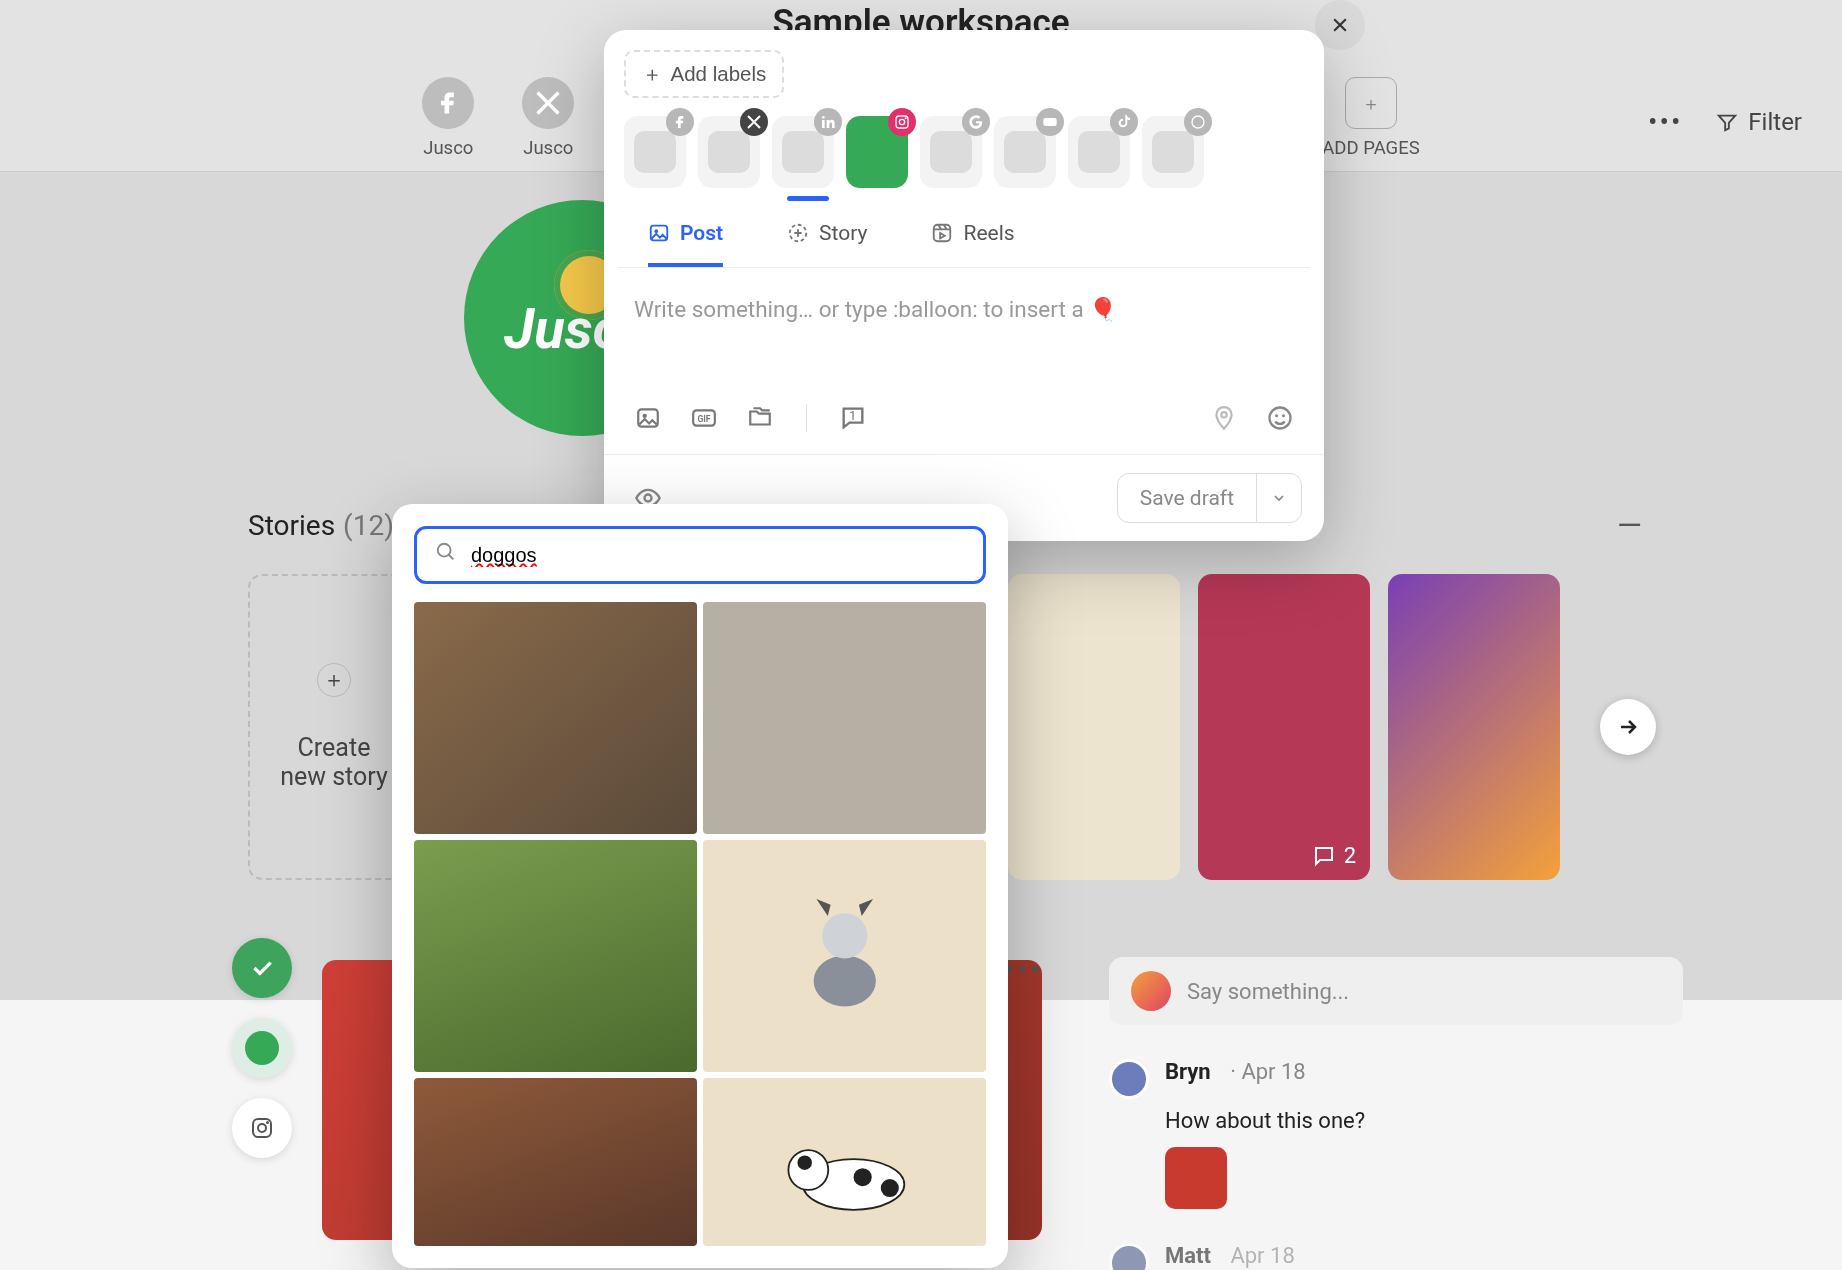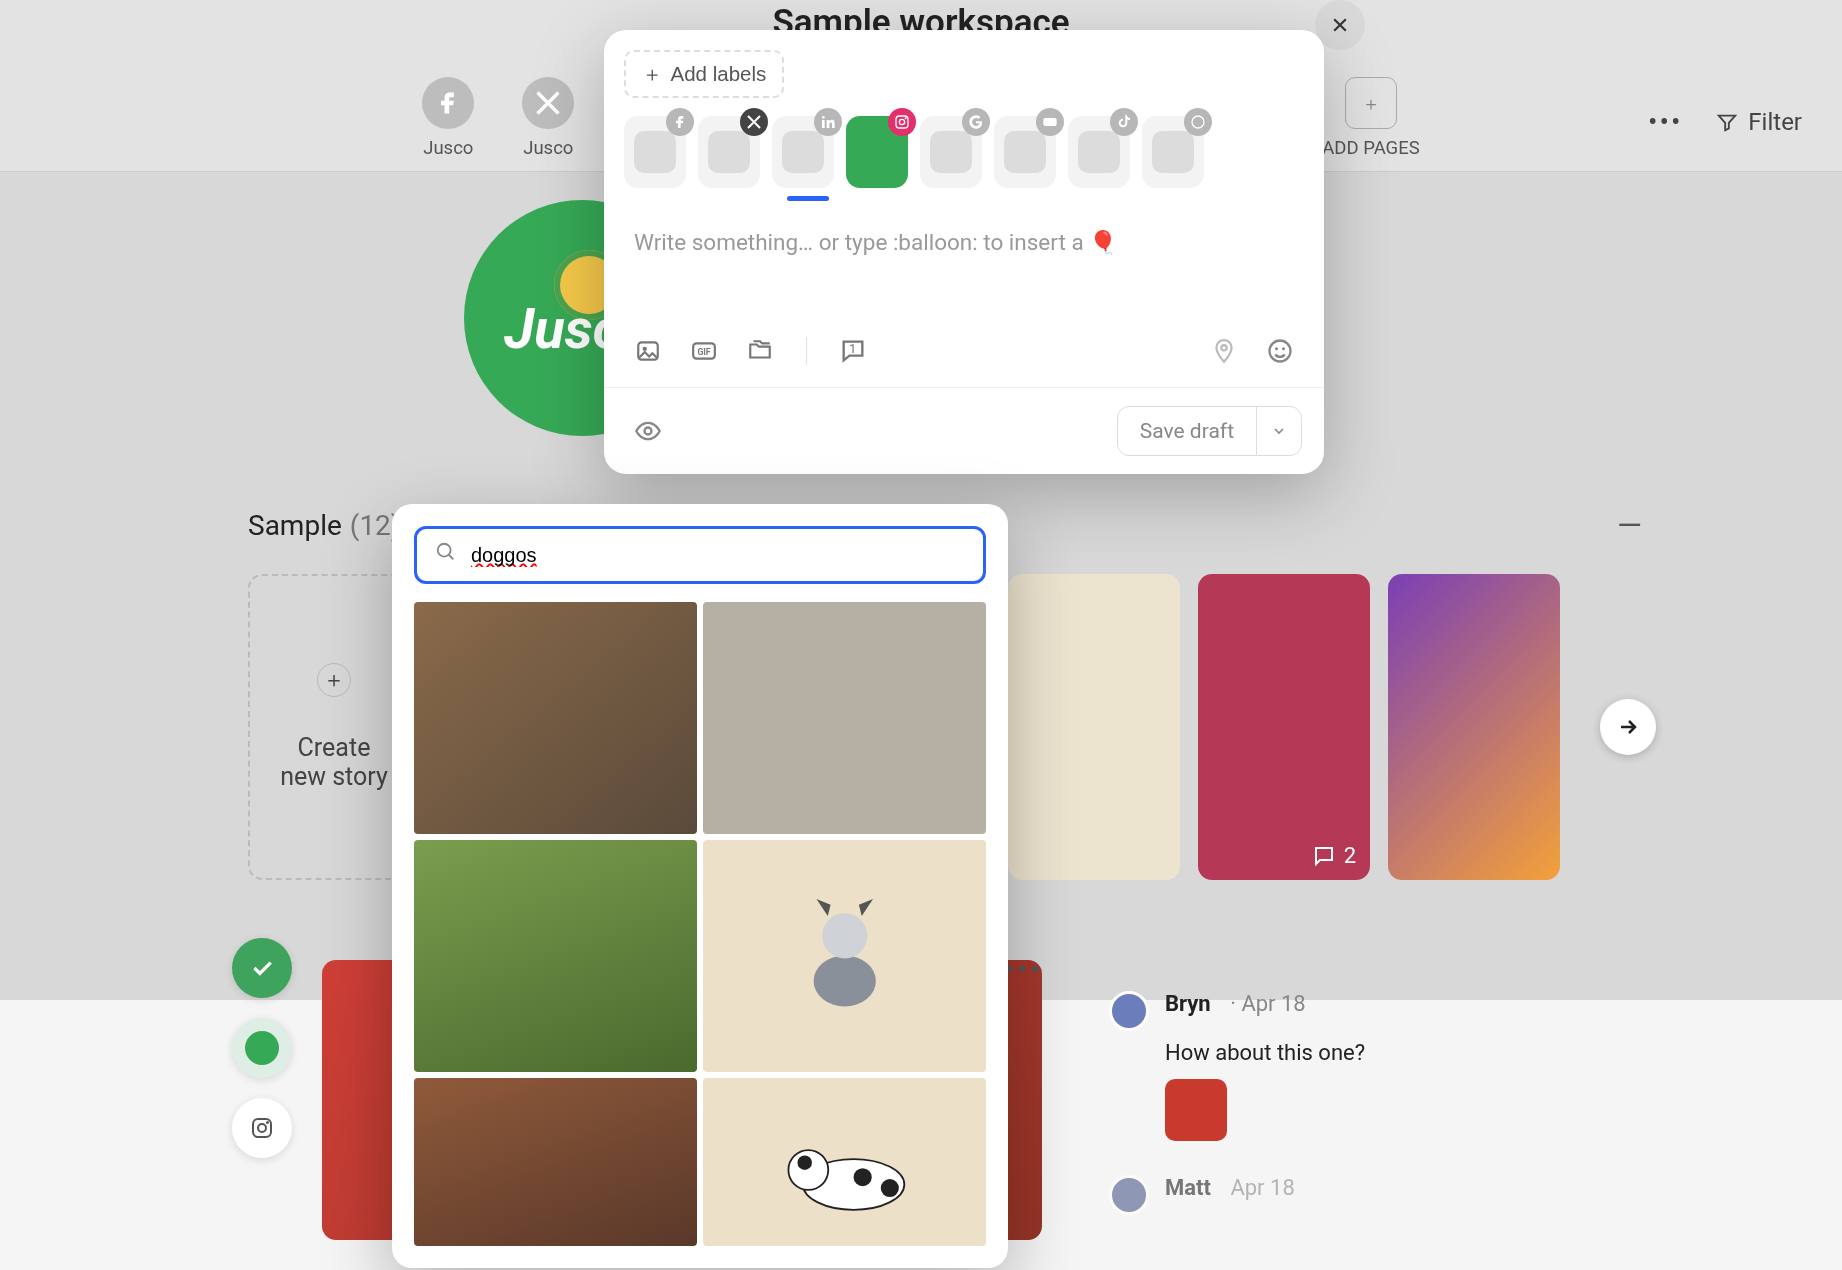--- a/index.html
+++ b/index.html
@@ -304,21 +304,21 @@
       </div>
     </div>
   </div>
 
   <div class="brand-logo">
     <span style="position:absolute;bottom:74px;left:40px;">Jusco</span>
   </div>
 
   <div class="stories-section">
     <div class="stories-header">
-      <span>Sample</span>
+      <span>Stories</span>
       <span class="count">(12)</span>
       <span class="minimize">—</span>
     </div>
     <div class="stories-row" style="position:relative;">
       <div class="story-card story-create">
         <div class="plus">＋</div>
         <div>Create</div>
         <div>new story</div>
       </div>
       <div class="story-card story-thumb" style="background:#6a6a6a;"></div>
@@ -356,20 +356,24 @@
             <rect x="3" y="3" width="18" height="18" rx="5" fill="none" stroke="#555" stroke-width="2"></rect>
             <circle cx="12" cy="12" r="4" fill="none" stroke="#555" stroke-width="2"></circle>
             <circle cx="17.5" cy="6.5" r="1.5" fill="#555"></circle>
           </svg>
     </div>
   </div>
   <div class="feed-card"></div>
   <div class="feed-dots">•••</div>
 
   <div class="comments-panel">
+    <div class="say-input">
+      <div class="avatar"></div>
+      <span>Say something...</span>
+    </div>
     <div class="comment">
       <div class="avatar"></div>
       <div>
         <div class="meta">
           <span class="name">Bryn</span>
           <span class="date">· Apr 18</span>
         </div>
         <div class="body">How about this one?</div>
         <div class="attach"></div>
       </div>
@@ -463,20 +467,44 @@
           <div class="thumb"></div>
           <div class="badge">
             <svg viewBox="0 0 24 24">
               <circle cx="12" cy="12" r="9" fill="none" stroke="#fff" stroke-width="2"></circle>
             </svg>
           </div>
         </div>
   </div>
   <div class="acct-underline"></div>
 
+  <div class="compose-tabs">
+    <div class="compose-tab active">
+      <svg class="icon-svg" viewBox="0 0 24 24">
+            <rect x="3" y="4" width="18" height="16" rx="3" fill="none" stroke="#2a63f6" stroke-width="2"></rect>
+            <circle cx="9" cy="10" r="2" fill="#2a63f6"></circle>
+            <path d="M4 18l5-5 4 4 3-3 4 4" fill="none" stroke="#2a63f6" stroke-width="2"></path>
+          </svg>
+      <span>Post</span>
+    </div>
+    <div class="compose-tab">
+      <svg class="icon-svg" viewBox="0 0 24 24">
+            <circle cx="12" cy="12" r="9" fill="none" stroke="#777" stroke-width="2" stroke-dasharray="4 3"></circle>
+            <path d="M12 8v8M8 12h8" stroke="#777" stroke-width="2"></path>
+          </svg>
+      <span>Story</span>
+    </div>
+    <div class="compose-tab">
+      <svg class="icon-svg" viewBox="0 0 24 24">
+            <rect x="3" y="3" width="18" height="18" rx="4" fill="none" stroke="#777" stroke-width="2"></rect>
+            <path d="M3 8h18M8 3l3 5M14 3l3 5M10 12l5 3-5 3v-6z" fill="none" stroke="#777" stroke-width="2"></path>
+          </svg>
+      <span>Reels</span>
+    </div>
+  </div>
 
   <div class="compose-body">
     <span>Write something… or type :balloon: to insert a 🎈</span>
   </div>
 
   <div class="compose-toolbar">
     <div class="ct-icon">
           <svg viewBox="0 0 24 24" width="26" height="26">
             <rect x="3" y="4" width="18" height="16" rx="3" fill="none" stroke="#777" stroke-width="2"></rect>
             <circle cx="9" cy="10" r="2" fill="#777"></circle>

